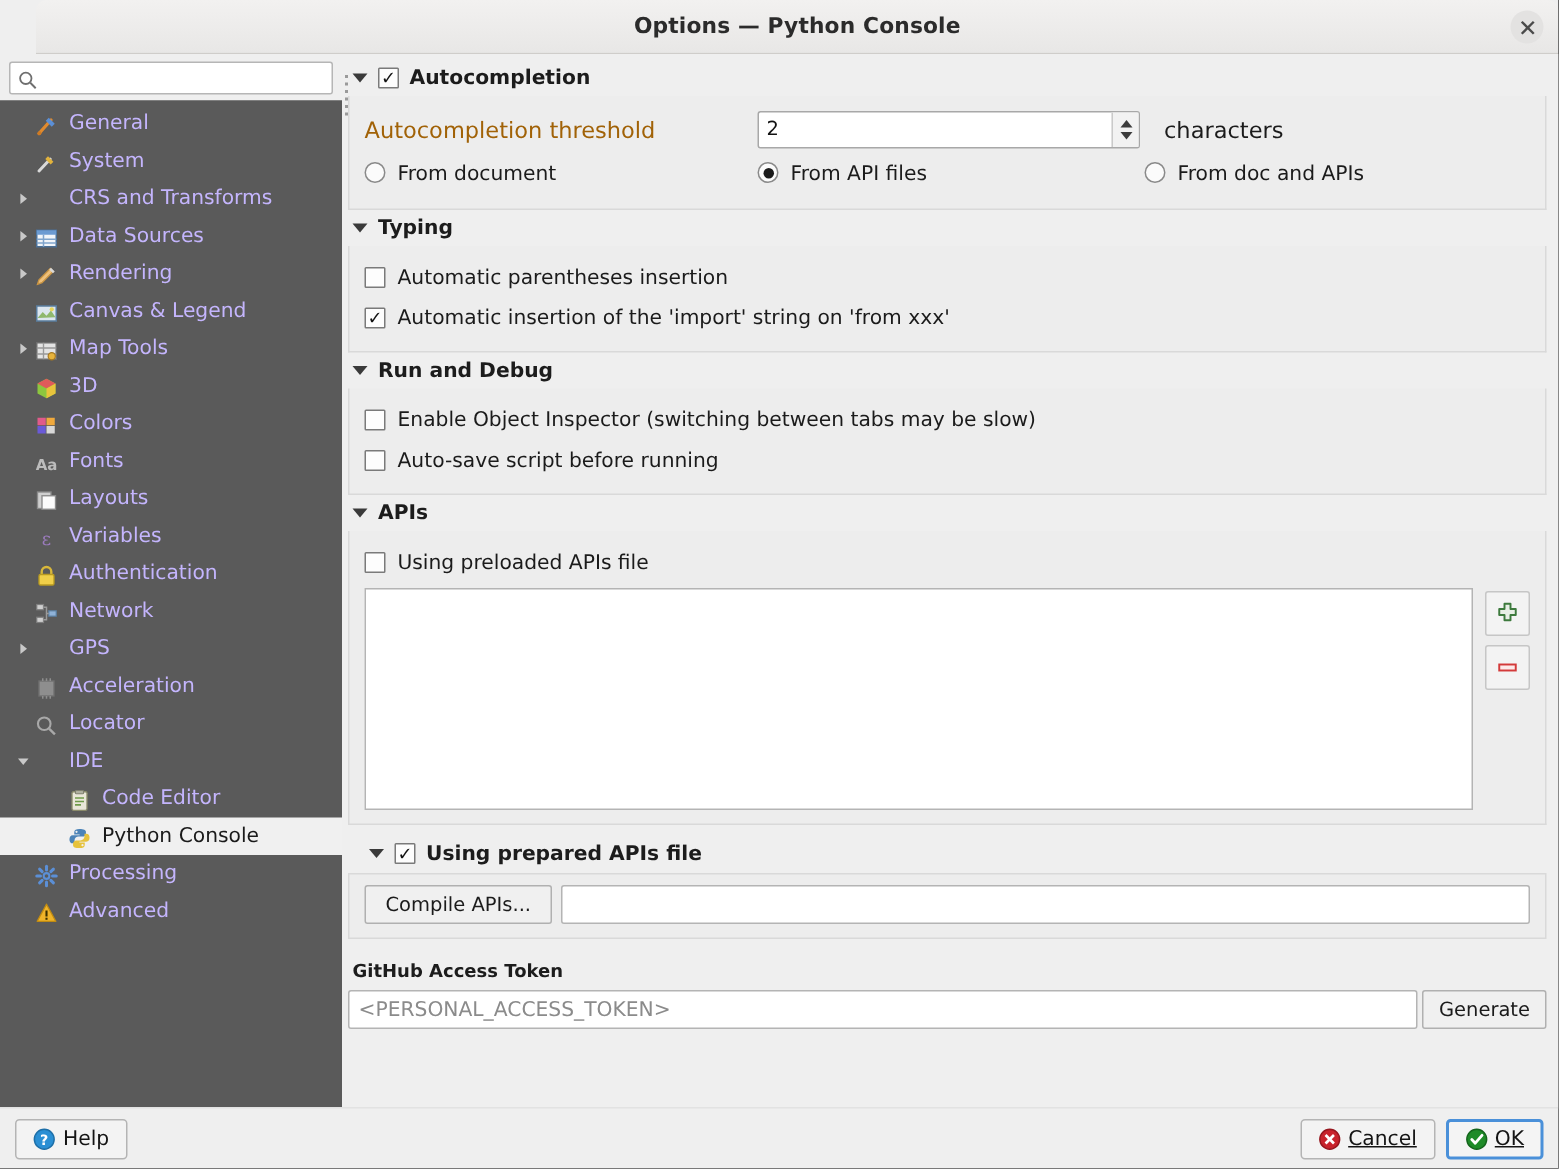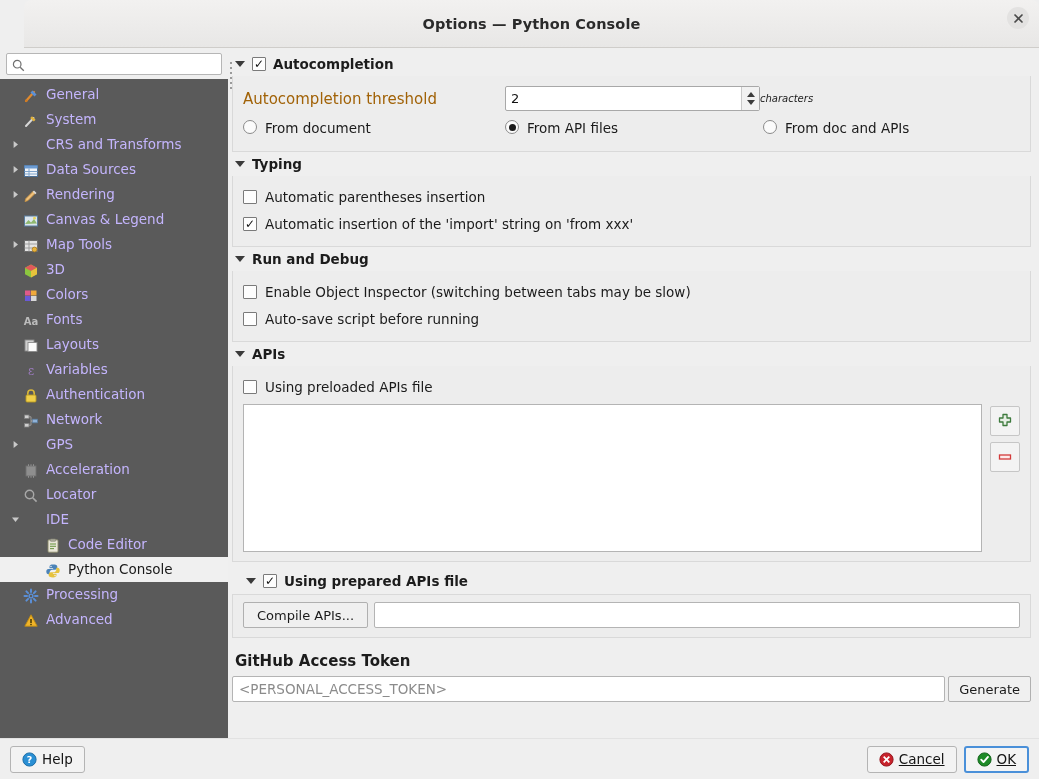--- a/index.html
+++ b/index.html
@@ -14,21 +14,21 @@
     position: relative;
     width: 1039px; height: 779px;
     background: #efefef;
     display: flex; flex-direction: column;
     overflow: hidden;
   }
 
   
   #titlebar {
     position: relative;
-    height: 48px;
+    height: 36px;
     background: linear-gradient(to bottom, #f2f1f0 0%, #e8e7e6 100%);
     border-bottom: 1px solid #cfcdca;
     border-top-left-radius: 7px; border-top-right-radius: 7px;
     display: flex; align-items: center; justify-content: center;
     flex: none;
     margin-left: 24px;
   }
   #title-text {
     font-size: 14.5px; font-weight: bold; color: #2b2b2b;
     letter-spacing: 0.1px;
@@ -191,21 +191,21 @@
     width: 18px;
     border-left: 1px solid #cacaca;
     background: #f2f2f2;
     display: flex; flex-direction: column;
     align-items: center; justify-content: center; gap: 3px;
     cursor: pointer;
   }
   .spin-up, .spin-dn { width:0;height:0; }
   .spin-up { border-left:4px solid transparent;border-right:4px solid transparent;border-bottom:5px solid #3c3c3c; }
   .spin-dn { border-left:4px solid transparent;border-right:4px solid transparent;border-top:5px solid #3c3c3c; }
-  #chars-label { font-size: 10px; color: #1b1b1b; margin-left: 0; font-style: italic; }
+  #chars-label { font-size: 15px; color: #1b1b1b; margin-left: 16px; }
 
   
   #radio-row { display: flex; align-items: center; height: 28px; }
   .radio-item { display: flex; align-items: flex-start; gap: 8px; font-size: 13.5px; color:#1b1b1b; cursor: pointer; }
   .radio {
     width: 14px; height: 14px; border-radius: 50%;
     border: 1px solid #8a8a8a; background: #fbfbfb; flex:none;
     display:flex;align-items:center;justify-content:center;
   }
   .radio .dot { width: 7px; height: 7px; border-radius: 50%; background:#1a1a1a; visibility:hidden; }
@@ -245,21 +245,21 @@
   }
   #compile-path {
     flex: 1; height: 26px;
     background: #ffffff; border: 1px solid #b4b4b4; border-radius: 2px;
     font-family: inherit; font-size: 13px; color: #111;
     padding: 0 5px; outline: none;
   }
 
   
   #gh-title {
-    font-size: 15px; font-weight: bold; color: #1c1c1c;
+    font-size: 12px; font-weight: bold; color: #1c1c1c;
     padding-left: 3px; margin-top: 14px; margin-bottom: 6px;
   }
   #gh-row { display: flex; align-items: center; gap: 0; }
   #gh-input {
     flex: 1; height: 26px;
     background: #ffffff; border: 1px solid #b4b4b4; border-radius: 2px;
     font-family: inherit; font-size: 13.5px; color: #111;
     padding: 0 6px; outline: none;
   }
   #gh-input::placeholder { color: #8b8b8b; }

